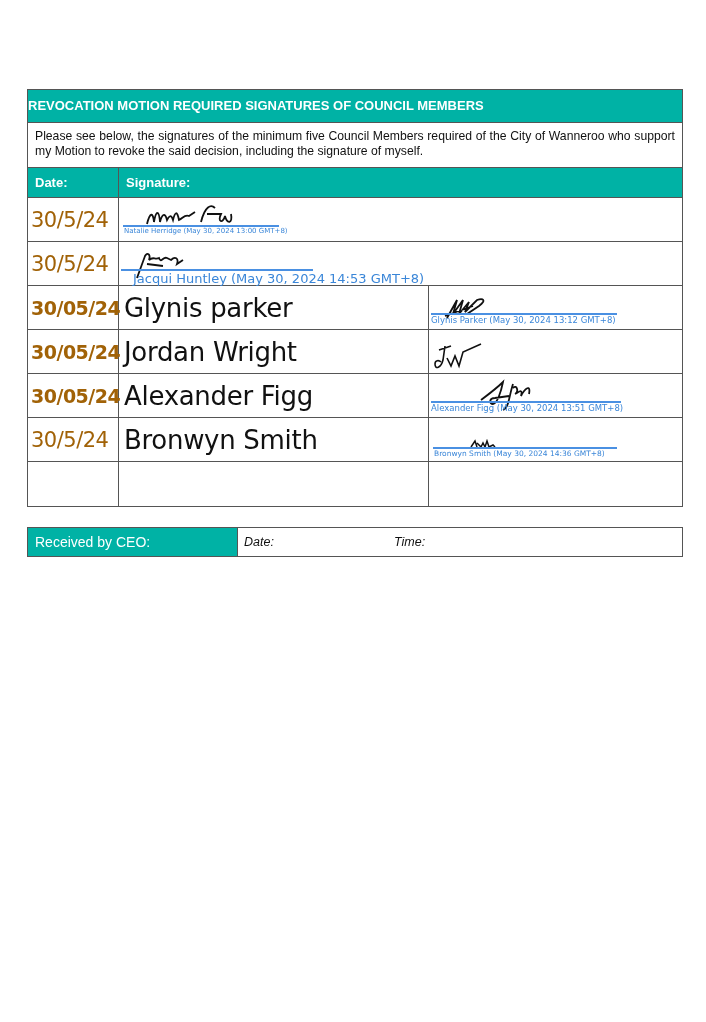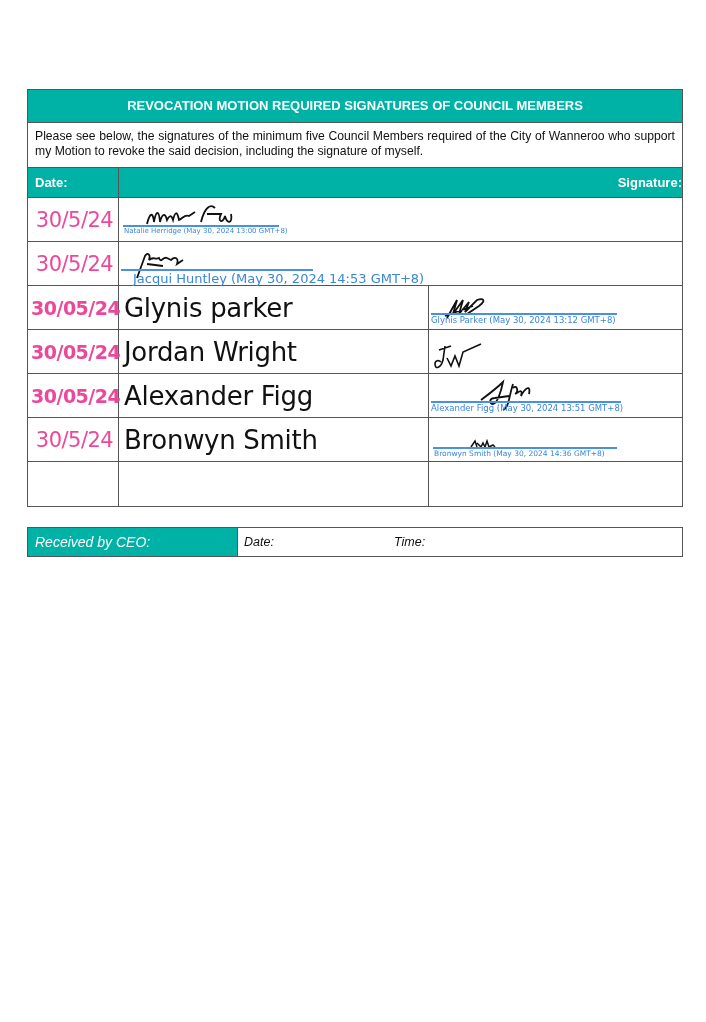--- a/index.html
+++ b/index.html
@@ -3,46 +3,46 @@
 <meta charset="utf-8">
 <style>
   html, body { margin: 0; padding: 0; background: #ffffff; }
   body { width: 706px; height: 1022px; position: relative; font-family: "Liberation Sans", sans-serif; }
   .main-table {
     position: absolute; left: 27px; top: 89px; width: 656px;
     border: 1px solid #555; box-sizing: border-box;
   }
   .title-bar {
     background: #00b2a5; color: #fff; font-weight: bold; font-size: 13px;
-    text-align: center; height: 32px; line-height: 32px; border-bottom: 1px solid #555;
+    height: 32px; line-height: 32px; border-bottom: 1px solid #555;
   }
   .intro {
     font-size: 12.2px; color: #111; padding: 6px 7px 8px 7px; height: 45px; box-sizing: border-box;
     line-height: 15px; text-align: justify; border-bottom: 1px solid #555;
   }
   .row { display: flex; height: 44px; border-bottom: 1px solid #555; box-sizing: border-box; }
   .row:last-child { border-bottom: none; }
   .hdr { height: 30px; background: #00b2a5; color: #fff; font-weight: bold; font-size: 13px; }
   .hdr .c { line-height: 30px; padding-left: 7px; }
   .c { box-sizing: border-box; border-right: 1px solid #555; position: relative; }
-  .c:last-child { border-right: none; text-align: right; }
+  .c:last-child { border-right: none; }
   .c1 { width: 91px; }
   .c2 { width: 310px; }
   .c3 { flex: 1; }
-  .date { font-family: "DejaVu Sans", sans-serif; font-size: 21px; line-height: 44px; padding-left: 3px; color: #ec4899; letter-spacing: -0.5px; text-align: center; }
+  .date { font-family: "DejaVu Sans", sans-serif; font-size: 21px; line-height: 44px; padding-left: 3px; color: #a16207; letter-spacing: -0.5px; }
   .date.small { font-size: 19px; font-weight: bold; }
   .name { font-family: "DejaVu Sans", sans-serif; font-size: 26px; line-height: 44px; padding-left: 5px; color: #111; letter-spacing: -0.3px; }
   .sig-line { position: absolute; height: 2px; background: #4a90e2; }
   .sig-text { position: absolute; color: #3a86d8; font-family: "DejaVu Sans", sans-serif; white-space: nowrap; }
   .sig-svg { position: absolute; }
   .ceo-box {
     position: absolute; left: 27px; top: 527px; width: 656px; height: 30px;
     border: 1px solid #555; box-sizing: border-box; display: flex;
   }
-  .ceo-label { width: 210px; background: #00b2a5; color: #fff; font-style: italic; font-size: 14px; line-height: 28px; padding-left: 7px; box-sizing: border-box; border-right: 1px solid #555; }
+  .ceo-label { width: 210px; background: #00b2a5; color: #fff; font-size: 14px; line-height: 28px; padding-left: 7px; box-sizing: border-box; border-right: 1px solid #555; }
   .ceo-field { font-style: italic; font-size: 12.5px; line-height: 28px; color: #111; }
 </style>
 </head>
 <body>
 
 <div class="main-table">
   <div class="title-bar">REVOCATION MOTION REQUIRED SIGNATURES OF COUNCIL MEMBERS</div>
   <div class="intro">Please see below, the signatures of the minimum five Council Members required of the City of Wanneroo who support my Motion to revoke the said decision, including the signature of myself.</div>
 
   <div class="row hdr">

